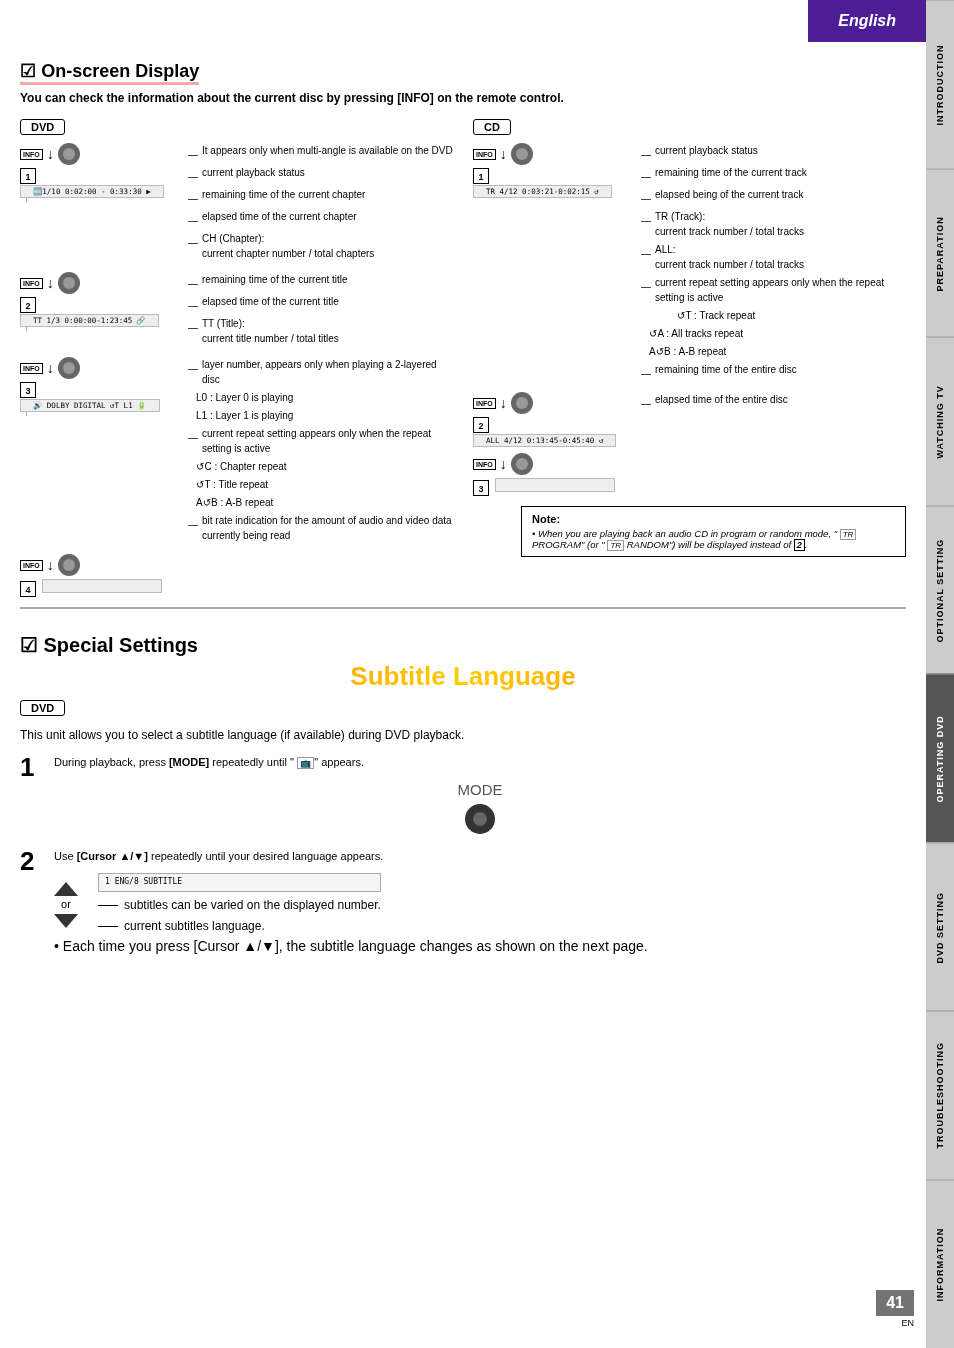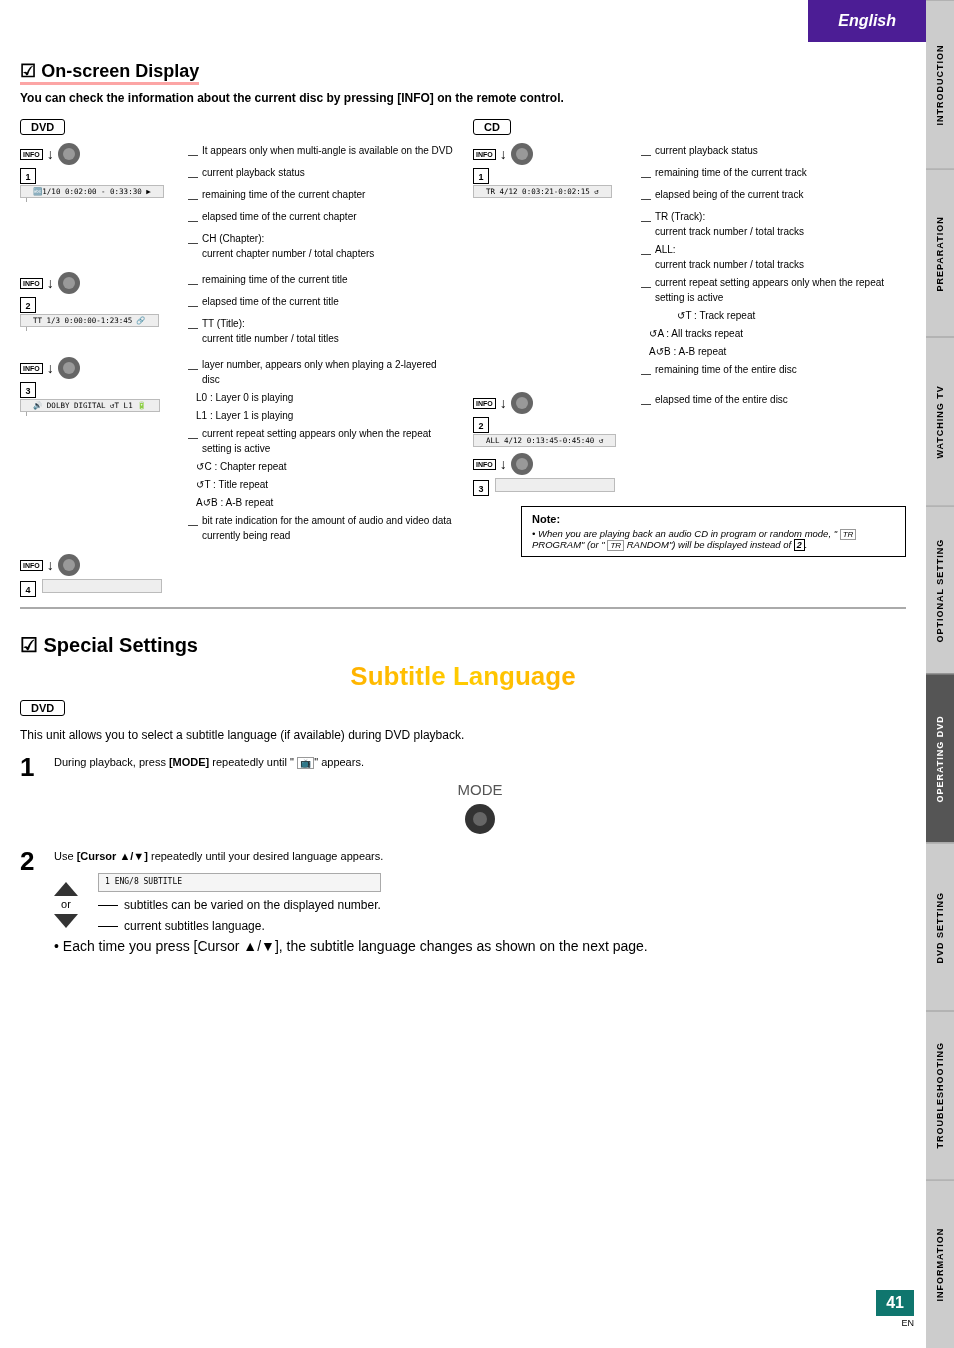--- a/index.html
+++ b/index.html
@@ -227,21 +227,21 @@
       line-height: 1.5;
     }
 
     .page-num-area {
       position: absolute;
       bottom: 20px;
       right: 40px;
       font-size: 12px;
     }
     .page-num-box {
-      background: #0f766e;
+      background: #737373;
       color: #fff;
       padding: 4px 10px;
       font-size: 16px;
       font-weight: bold;
       display: inline-block;
     }
     .page-num-en {
       font-size: 9px;
       text-align: right;
       margin-top: 2px;

